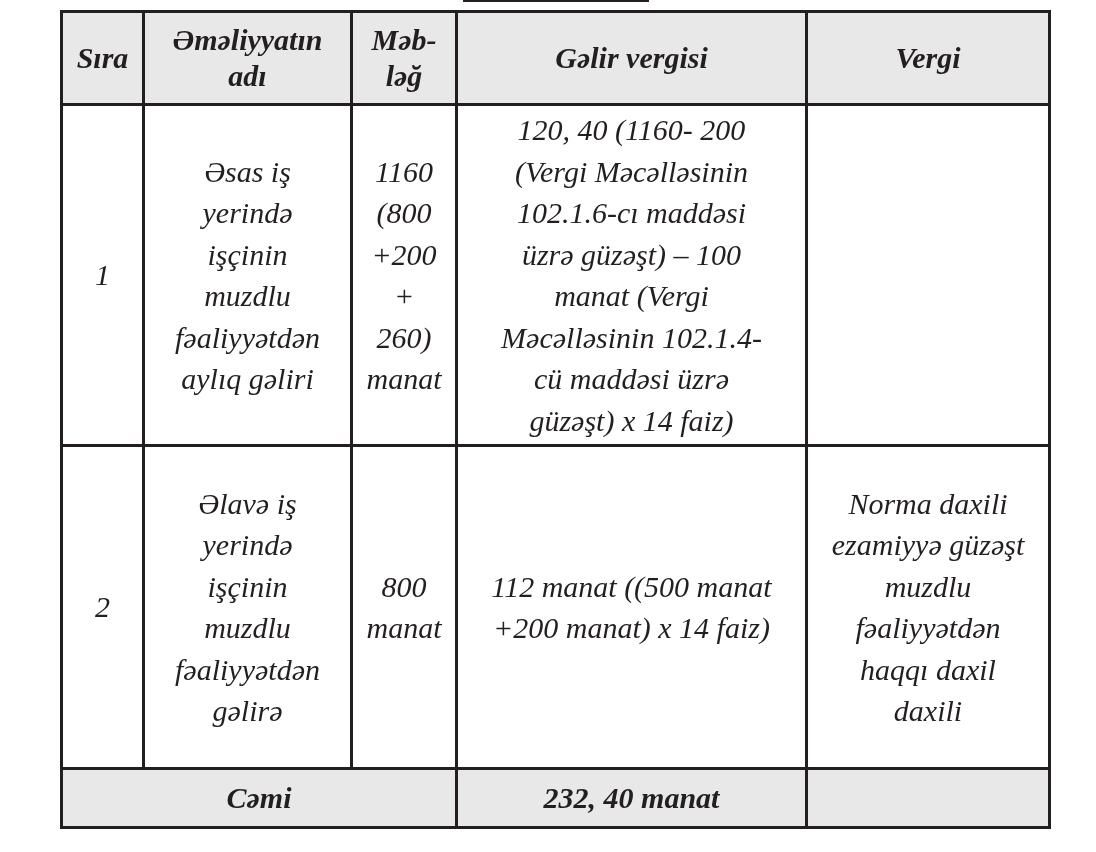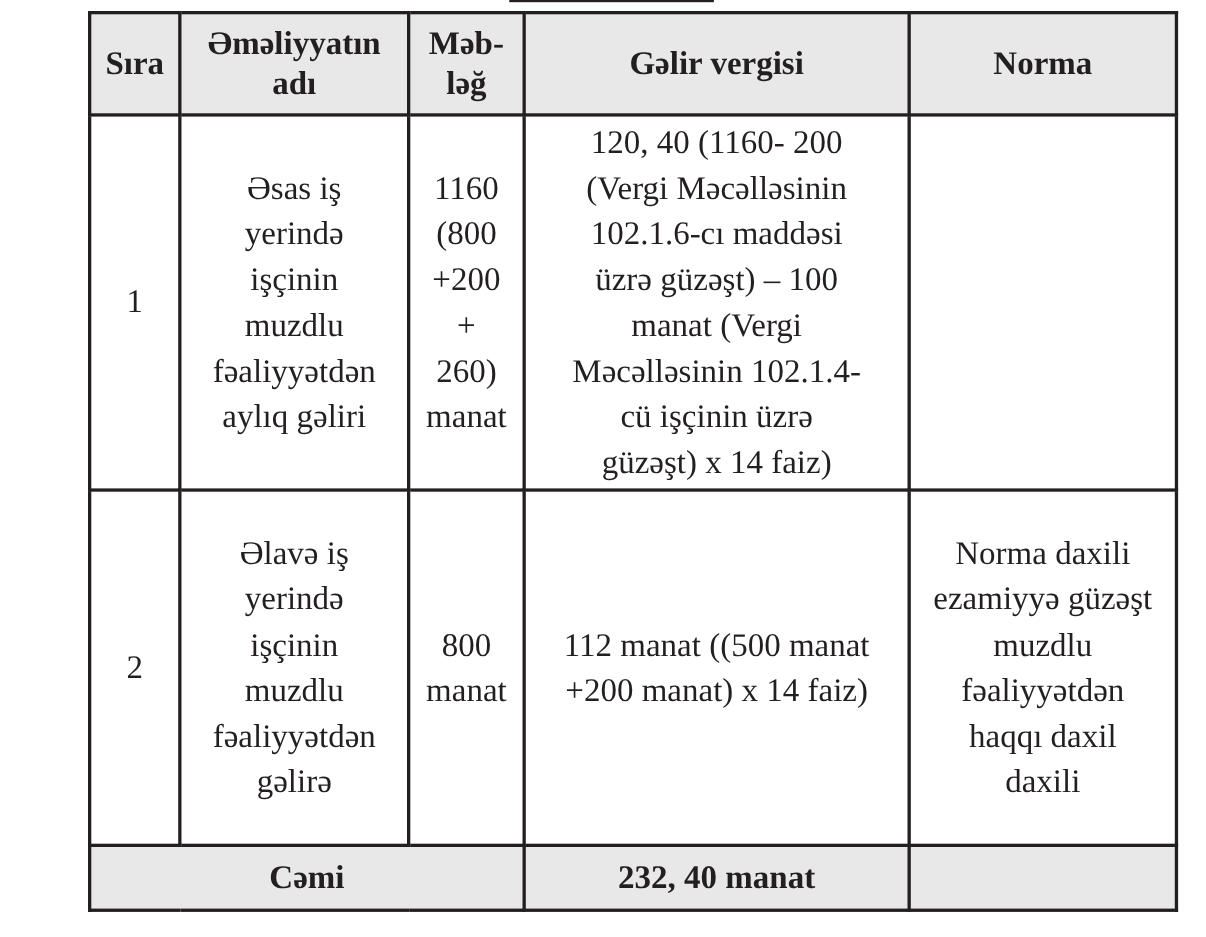--- a/index.html
+++ b/index.html
@@ -1,20 +1,20 @@
 <!DOCTYPE html>
 <html><head>
 <meta charset="utf-8">
 <style>
   html, body { margin:0; padding:0; background:#ffffff; }
   body { width:1096px; height:852px; position:relative; overflow:hidden;
          font-family:"Liberation Serif","DejaVu Serif",serif; color:#231f20; }
   .cutline { position:absolute; left:463px; top:0; width:186px; height:2px; background:#231f20; }
-  table.tax { position:absolute; left:80px; top:10px; border-collapse:collapse;
-              table-layout:fixed; width:988px; }
+  table.tax { position:absolute; left:60px; top:10px; border-collapse:collapse;
+              table-layout:fixed; width:988px;font-style:italic; }
   table.tax td, table.tax th { border:3px solid #231f20; text-align:center; vertical-align:middle;
               padding:0 2px; font-size:30px; line-height:41.5px; }
   table.tax th { background:#e8e8e8; font-weight:bold; line-height:36px; }
   tr.head { height:93px; }
   tr.r1 { height:341px; }
   tr.r2 { height:323px; }
   tr.total { height:59px;margin-top:16px; }
   tr.total td { background:#e8e8e8; font-weight:bold; }
   .lines span { display:block; white-space:nowrap; }
 </style>
@@ -36,21 +36,21 @@
     <th>Sıra</th>
     <th class="lines">
       <span>Əməliyyatın</span>
       <span>adı</span>
     </th>
     <th class="lines">
       <span>Məb-</span>
       <span>ləğ</span>
     </th>
     <th>Gəlir vergisi</th>
-    <th>Norma</th>
+    <th>Vergi</th>
   </tr>
 
   <tr class="r1">
     <td>1</td>
     <td class="lines">
       <span>Əsas iş</span>
       <span>yerində</span>
       <span>işçinin</span>
       <span>muzdlu</span>
       <span>fəaliyyətdən</span>
@@ -64,21 +64,21 @@
       <span>260)</span>
       <span>manat</span>
     </td>
     <td class="lines">
       <span>120, 40 (1160- 200</span>
       <span>(Vergi Məcəlləsinin</span>
       <span>102.1.6-cı maddəsi</span>
       <span>üzrə güzəşt) – 100</span>
       <span>manat (Vergi</span>
       <span>Məcəlləsinin 102.1.4-</span>
-      <span>cü işçinin üzrə</span>
+      <span>cü maddəsi üzrə</span>
       <span>güzəşt) x 14 faiz)</span>
     </td>
     <td></td>
   </tr>
 
   <tr class="r2">
     <td>2</td>
     <td class="lines">
       <span>Əlavə iş</span>
       <span>yerində</span>

